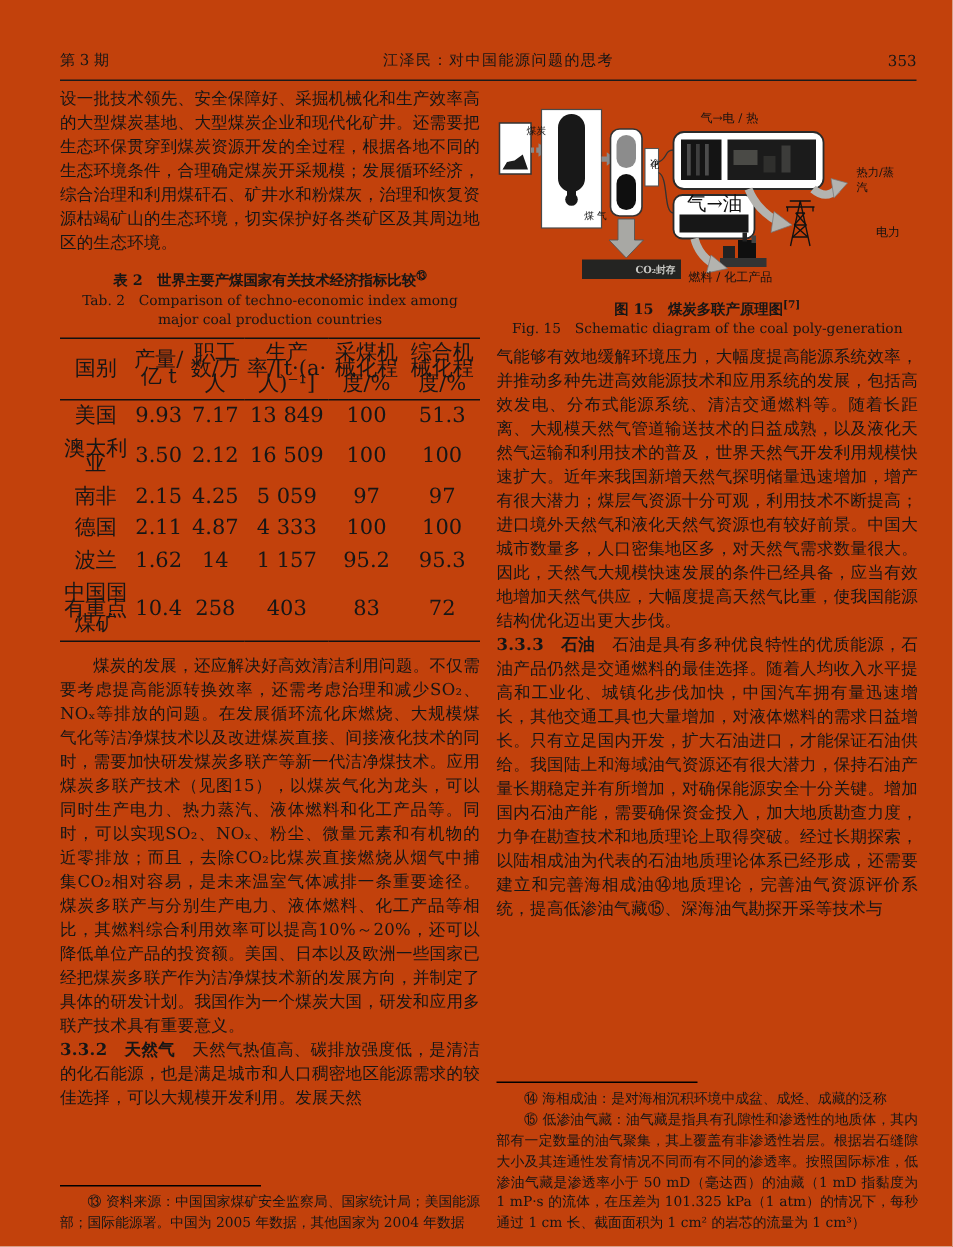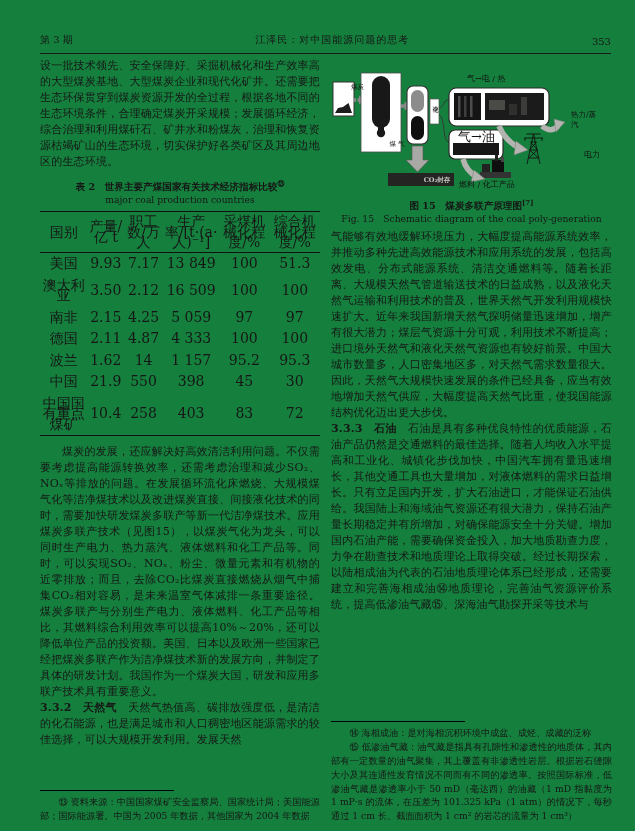--- a/index.html
+++ b/index.html
@@ -1,20 +1,20 @@
 <!DOCTYPE html>
 <html><head>
 <meta charset="utf-8">
 <style>
   html,body{margin:0;padding:0;background:#e8e8e6;}
   .page{
     position:relative;
     width:635px;height:831px;
     margin:0 auto;
-    background:#15803d;
+    background:#c2410c;
     color:#161616;
     font-family:"DejaVu Serif","DejaVu Sans","Liberation Serif",serif;
     overflow:hidden;
     box-sizing:border-box;
   }
   .running-head{
     position:absolute;top:33px;left:40px;right:24px;
     display:flex;justify-content:space-between;align-items:flex-end;
     font-size:10px;
     border-bottom:1.6px solid #1a1a1a;
@@ -81,20 +81,21 @@
 
   <div class="columns">
 
     <div class="col">
 
       <p class="para">设一批技术领先、安全保障好、采掘机械化和生产效率高的大型煤炭基地、大型煤炭企业和现代化矿井。还需要把生态环保贯穿到煤炭资源开发的全过程，根据各地不同的生态环境条件，合理确定煤炭开采规模；发展循环经济，综合治理和利用煤矸石、矿井水和粉煤灰，治理和恢复资源枯竭矿山的生态环境，切实保护好各类矿区及其周边地区的生态环境。</p>
 
       <div class="tbl-cap-zh">
         <span>表 2　世界主要产煤国家有关技术经济指标比较</span><span class="sup">⑬</span>
       </div>
+      <div class="tbl-cap-en">Tab. 2　Comparison of techno-economic index among</div>
       <div class="tbl-cap-en">major coal production countries</div>
 
       <table class="datatable">
         <colgroup>
           <col style="width:17%">
             <col style="width:13%">
             <col style="width:14%">
           <col style="width:20%">
             <col style="width:18%">
             <col style="width:18%">
@@ -142,28 +143,20 @@
               <td>100</td>
               <td>100</td>
           </tr>
           <tr>
             <td>波兰</td>
               <td>1.62</td>
               <td>14</td>
               <td>1 157</td>
               <td>95.2</td>
               <td>95.3</td>
-          </tr>
-          <tr>
-            <td>中国</td>
-              <td>21.9</td>
-              <td>550</td>
-              <td>398</td>
-              <td>45</td>
-              <td>30</td>
           </tr>
           <tr>
             <td>中国国有重点煤矿</td>
               <td>10.4</td>
               <td>258</td>
               <td>403</td>
               <td>83</td>
               <td>72</td>
           </tr>
         </tbody>

